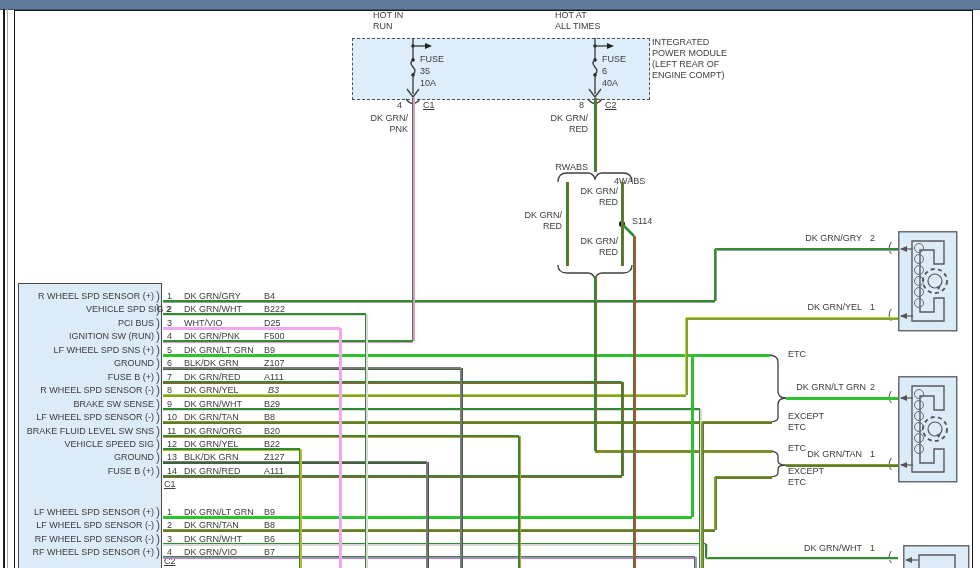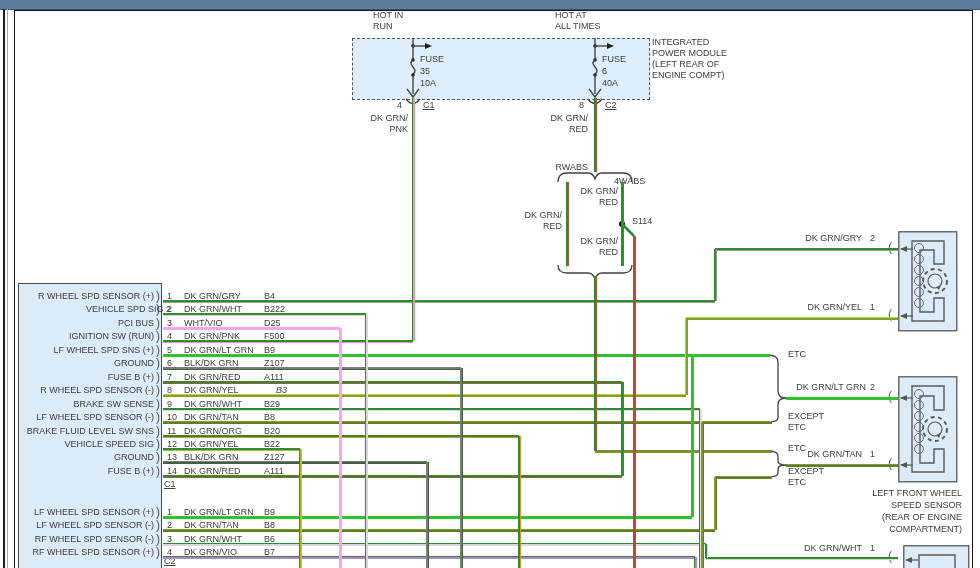--- a/index.html
+++ b/index.html
@@ -155,21 +155,21 @@
       <div class="t" style="left: 264px; top: 358px; width: 36px;">Z107</div>
       <span class="brk" style="left: 156px; top: 372px;">)</span>
       <div class="t r" style="left: 22px; top: 372px; width: 132px;">FUSE B (+)</div>
       <div class="t" style="left: 167px; top: 372px; width: 14px;">7</div>
       <div class="t" style="left: 184px; top: 372px; width: 78px;">DK GRN/RED</div>
       <div class="t" style="left: 264px; top: 372px; width: 36px;">A111</div>
       <span class="brk" style="left: 156px; top: 385px;">)</span>
       <div class="t r" style="left: 22px; top: 385px; width: 132px;">R WHEEL SPD SENSOR (-)</div>
       <div class="t" style="left: 167px; top: 385px; width: 14px;">8</div>
       <div class="t" style="left: 184px; top: 385px; width: 78px;">DK GRN/YEL</div>
-      <div class="t" style="left: 276px; top: 385px; width: 36px; font-style: italic;">B3</div>
+      <div class="t" style="left: 268px; top: 385px; width: 36px; font-style: italic;">B3</div>
       <span class="brk" style="left: 156px; top: 399px;">)</span>
       <div class="t r" style="left: 22px; top: 399px; width: 132px;">BRAKE SW SENSE</div>
       <div class="t" style="left: 167px; top: 399px; width: 14px;">9</div>
       <div class="t" style="left: 184px; top: 399px; width: 78px;">DK GRN/WHT</div>
       <div class="t" style="left: 264px; top: 399px; width: 36px;">B29</div>
       <span class="brk" style="left: 156px; top: 412px;">)</span>
       <div class="t r" style="left: 22px; top: 412px; width: 132px;">LF WHEEL SPD SENSOR (-)</div>
       <div class="t" style="left: 167px; top: 412px; width: 14px;">10</div>
       <div class="t" style="left: 184px; top: 412px; width: 78px;">DK GRN/TAN</div>
       <div class="t" style="left: 264px; top: 412px; width: 36px;">B8</div>
@@ -287,26 +287,20 @@
     <polygon points="2,89 9,86 9,92" fill="#555"></polygon>
   </svg>
 
   <svg style="left:903px;top:545px;" width="67" height="23" viewBox="0 0 67 23">
     <rect x="0.8" y="0.8" width="65" height="42" fill="#dcebf8" stroke="#4a4a4a" stroke-width="1.2"></rect>
     <path d="M16,23 V10 H52 V23" fill="none" stroke="#5a5a5a" stroke-width="1.4"></path>
     <line x1="3" y1="15" x2="15" y2="15" stroke="#555" stroke-width="1.2"></line>
     <polygon points="2,15 9,12 9,18" fill="#555"></polygon>
   </svg>
 
-  <div class="t r" style="left:842px;top:487px;width:120px;line-height:12px;">
-    <span>LEFT FRONT WHEEL</span><br>
-    <span>SPEED SENSOR</span><br>
-    <span>(REAR OF ENGINE</span><br>
-    <span>COMPARTMENT)</span>
-  </div>
 
   <div id="wires-layer">
       <div class="wire" style="left: 163px; top: 299.5px; width: 552px; height: 3px; background: linear-gradient(rgb(46, 139, 46) 0px, rgb(46, 139, 46) 50%, rgb(156, 156, 156) 50%, rgb(156, 156, 156) 100%);"></div>
       <div class="wire" style="left: 715px; top: 247.5px; width: 183px; height: 3px; background: linear-gradient(rgb(46, 139, 46) 0px, rgb(46, 139, 46) 50%, rgb(156, 156, 156) 50%, rgb(156, 156, 156) 100%);"></div>
       <div class="wire" style="left: 163px; top: 312.5px; width: 203px; height: 3px; background: linear-gradient(rgb(46, 139, 46) 0px, rgb(46, 139, 46) 50%, rgb(217, 217, 217) 50%, rgb(217, 217, 217) 100%);"></div>
       <div class="wire" style="left: 163px; top: 326.5px; width: 177px; height: 3px; background: rgb(244, 167, 238);"></div>
       <div class="wire" style="left: 163px; top: 339.5px; width: 250px; height: 3px; background: linear-gradient(rgb(46, 139, 46) 0px, rgb(46, 139, 46) 50%, rgb(238, 143, 197) 50%, rgb(238, 143, 197) 100%);"></div>
       <div class="wire" style="left: 163px; top: 353.5px; width: 607px; height: 3px; background: rgb(47, 193, 47);"></div>
       <div class="wire" style="left: 163px; top: 366.5px; width: 298px; height: 3px; background: linear-gradient(rgb(122, 122, 122) 0px, rgb(122, 122, 122) 50%, rgb(67, 96, 62) 50%, rgb(67, 96, 62) 100%);"></div>
       <div class="wire" style="left: 163px; top: 380.5px; width: 459px; height: 3px; background: linear-gradient(rgb(46, 139, 46) 0px, rgb(46, 139, 46) 50%, rgb(177, 80, 59) 50%, rgb(177, 80, 59) 100%);"></div>

